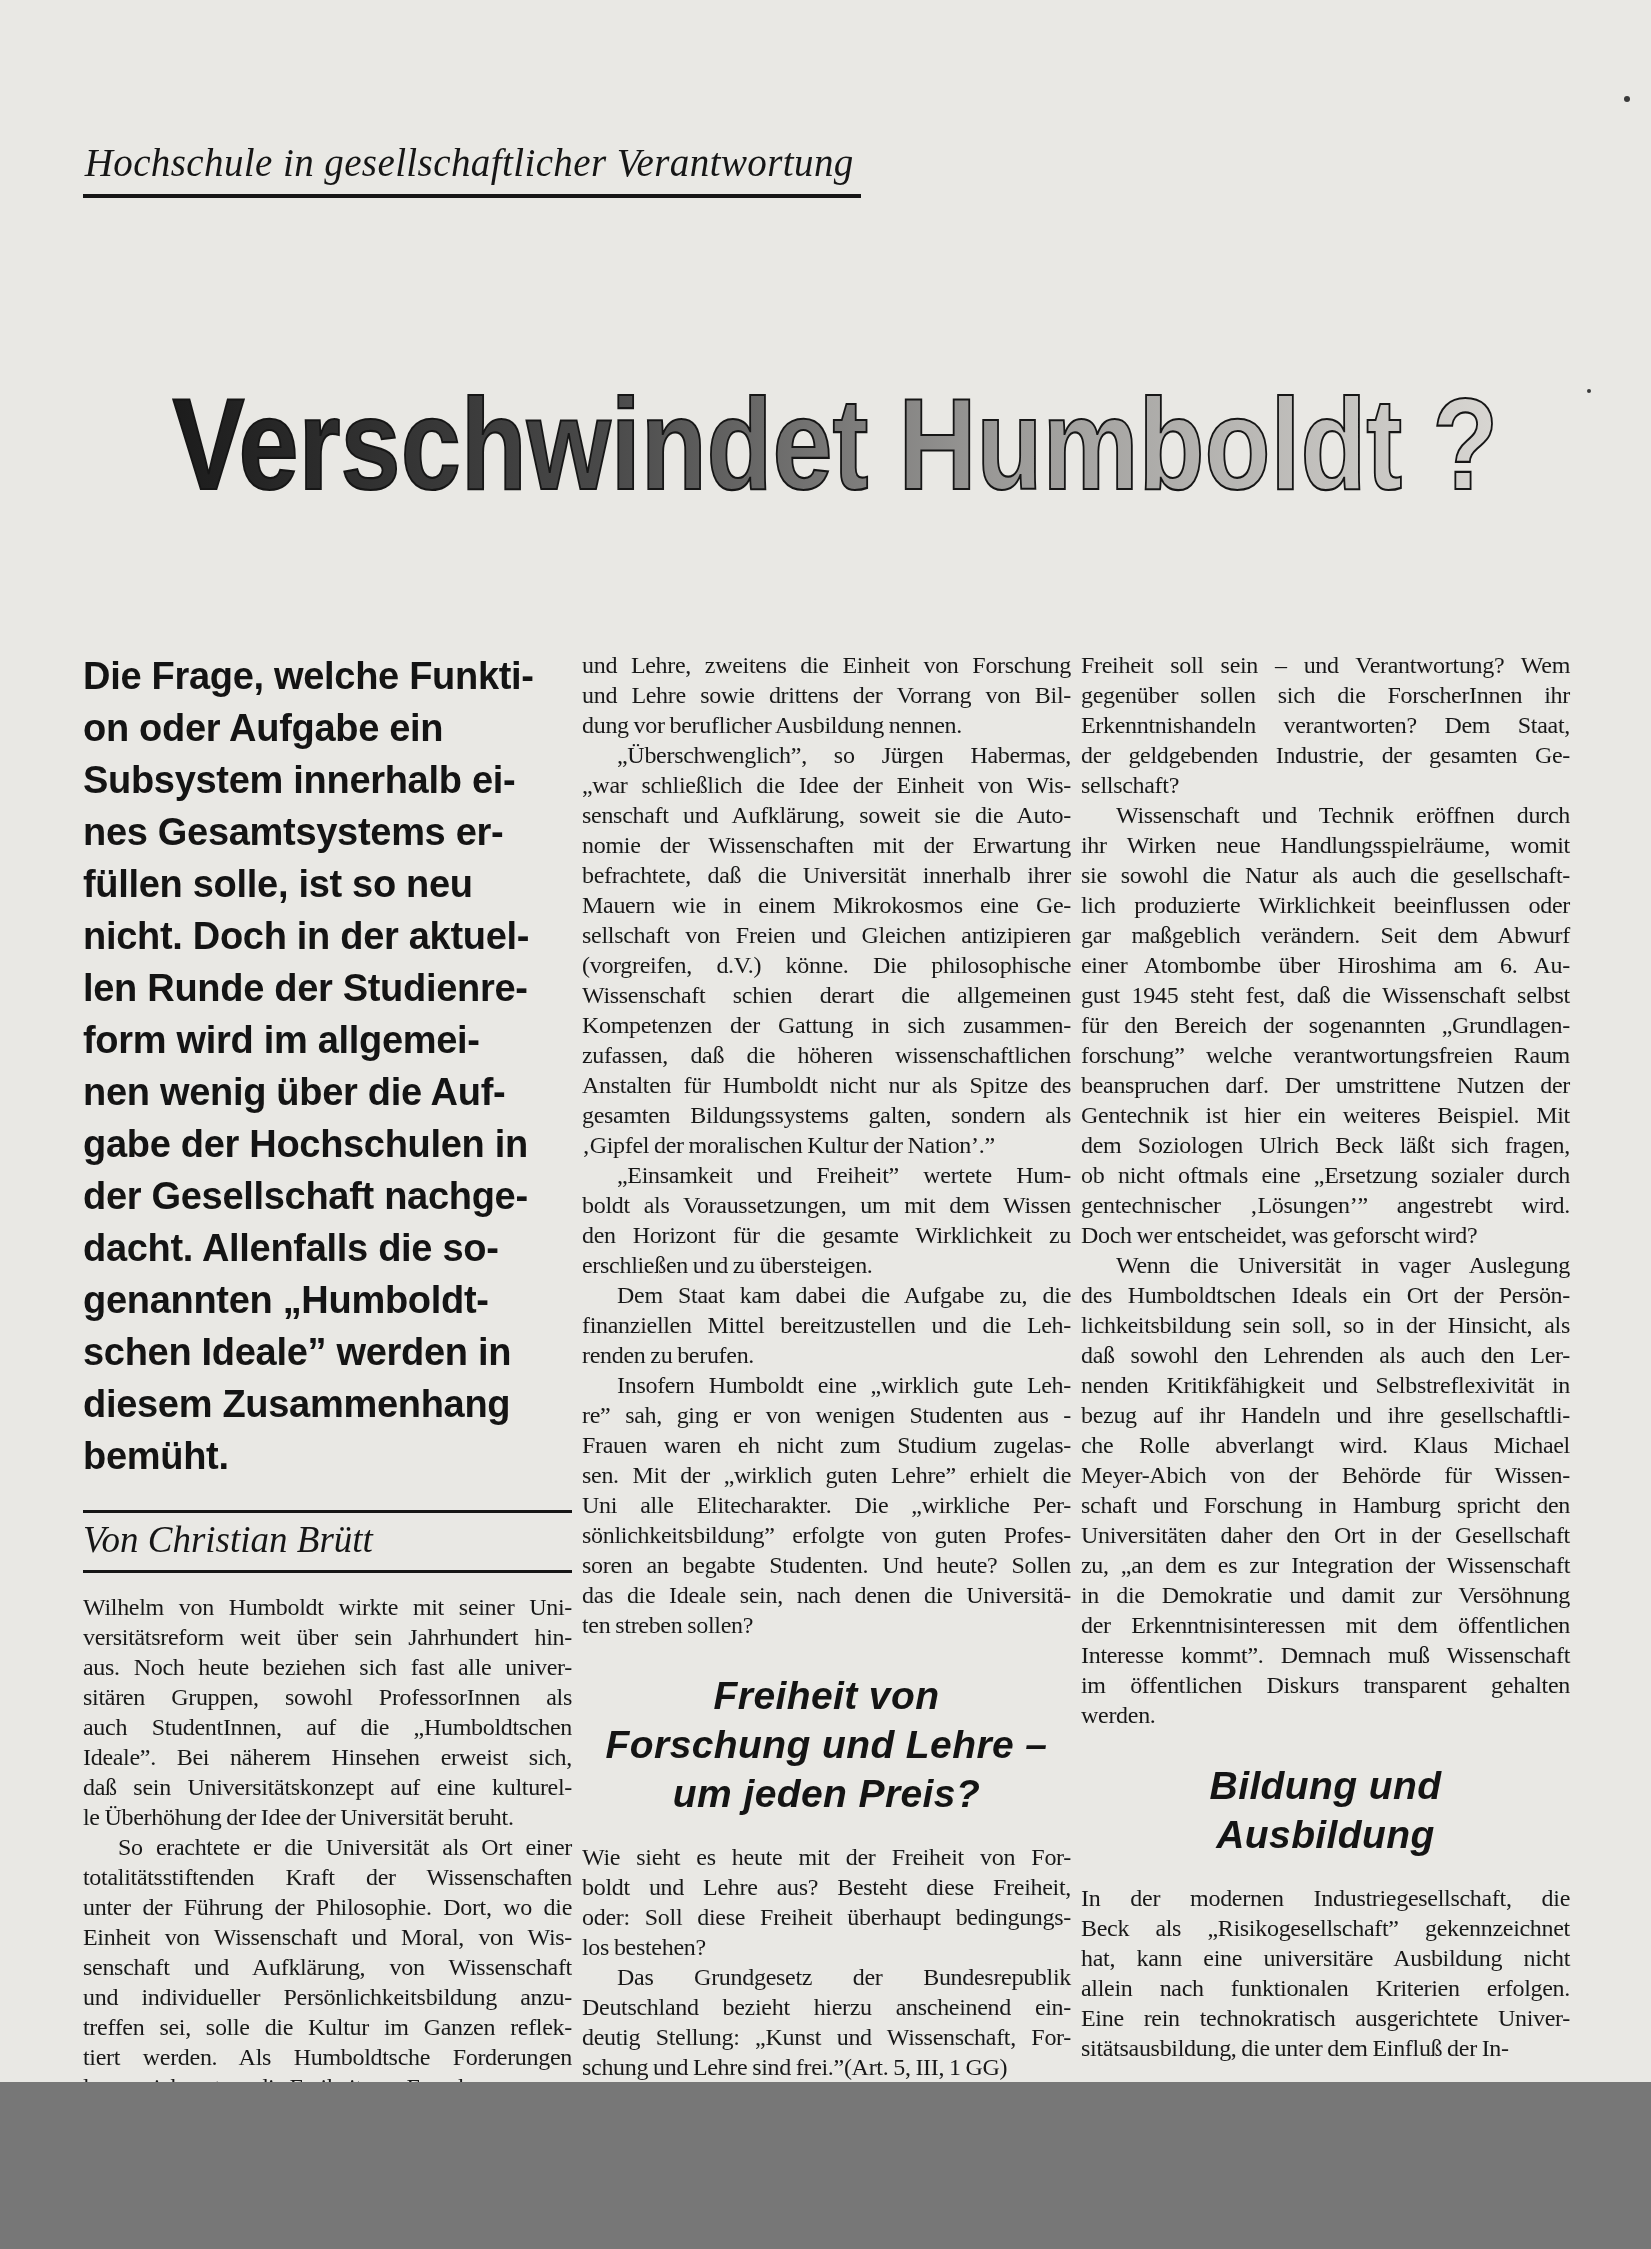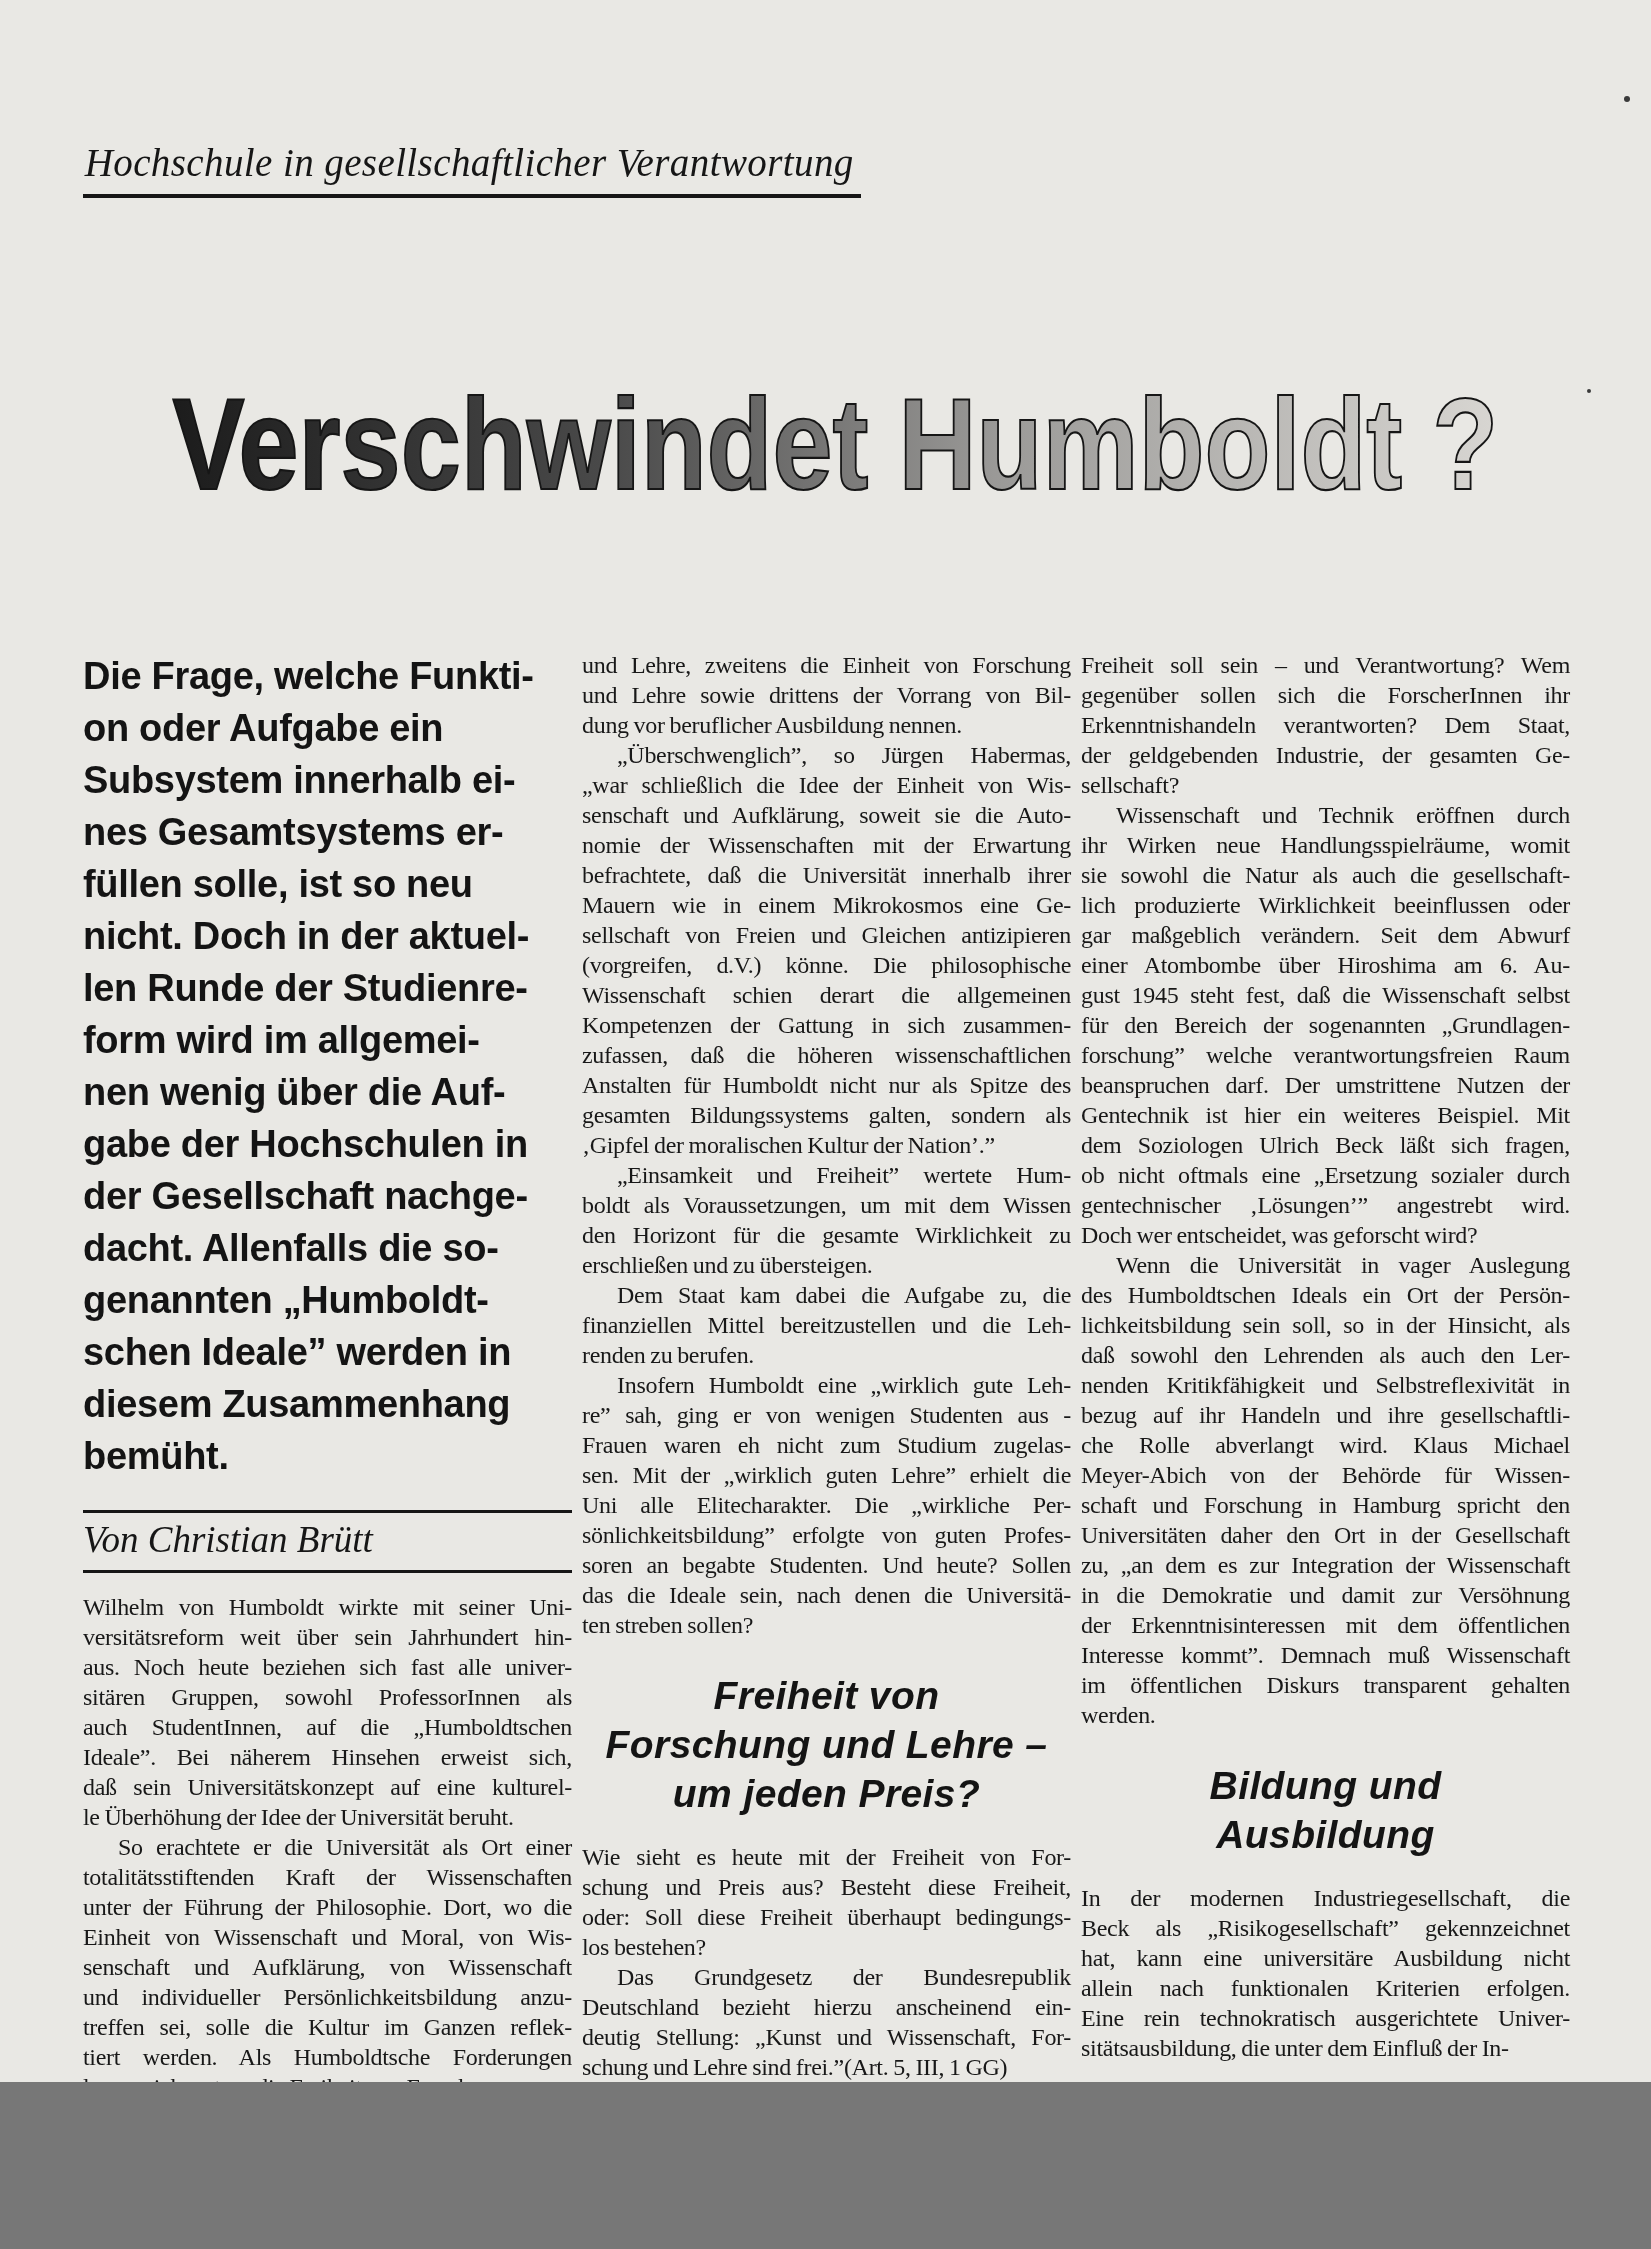--- a/index.html
+++ b/index.html
@@ -215,21 +215,21 @@
           <div class="tl">das die Ideale sein, nach denen die Universitä-</div>
           <div class="tl">ten streben sollen?</div>
         </div>
       <div class="col-heading">
           <div class="tl">Freiheit von</div>
           <div class="tl">Forschung und Lehre –</div>
           <div class="tl">um jeden Preis?</div>
         </div>
       <div class="para">
           <div class="tl">Wie sieht es heute mit der Freiheit von For-</div>
-          <div class="tl">schung und Preis aus? Besteht diese Freiheit,</div>
+          <div class="tl">boldt und Lehre aus? Besteht diese Freiheit,</div>
           <div class="tl">oder: Soll diese Freiheit überhaupt bedingungs-</div>
           <div class="tl">los bestehen?</div>
         </div>
       <div class="para indent">
           <div class="tl">Das Grundgesetz der Bundesrepublik</div>
           <div class="tl">Deutschland bezieht hierzu anscheinend ein-</div>
           <div class="tl">deutig Stellung: „Kunst und Wissenschaft, For-</div>
           <div class="tl">schung und Lehre sind frei.”(Art. 5, III, 1 GG)</div>
         </div>
     </div>

